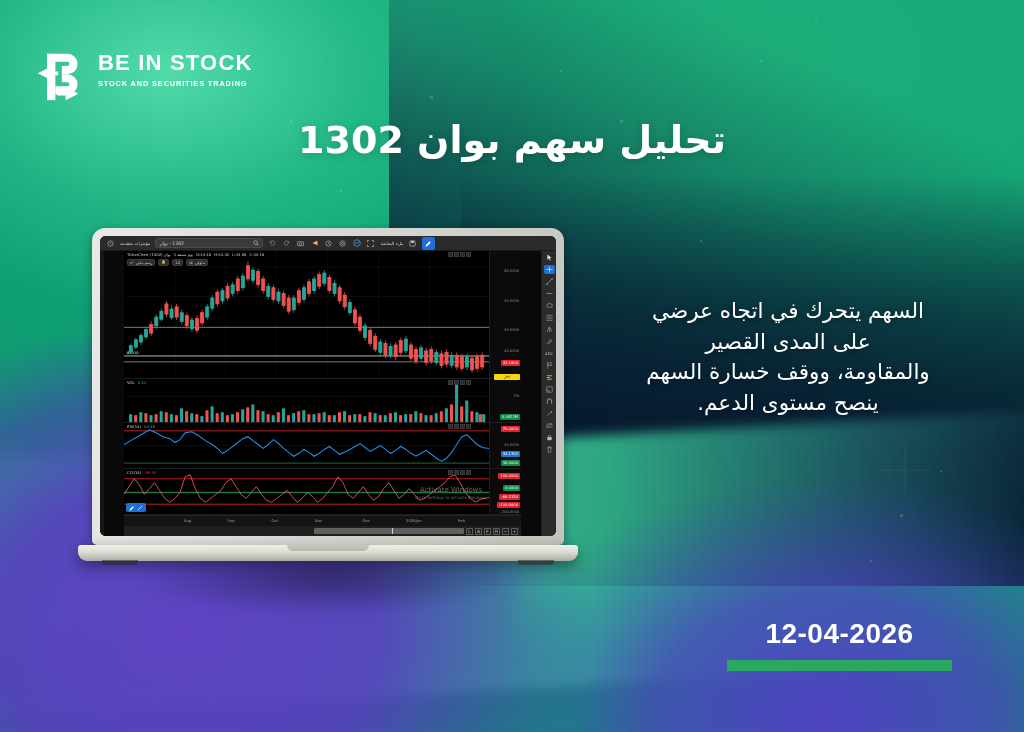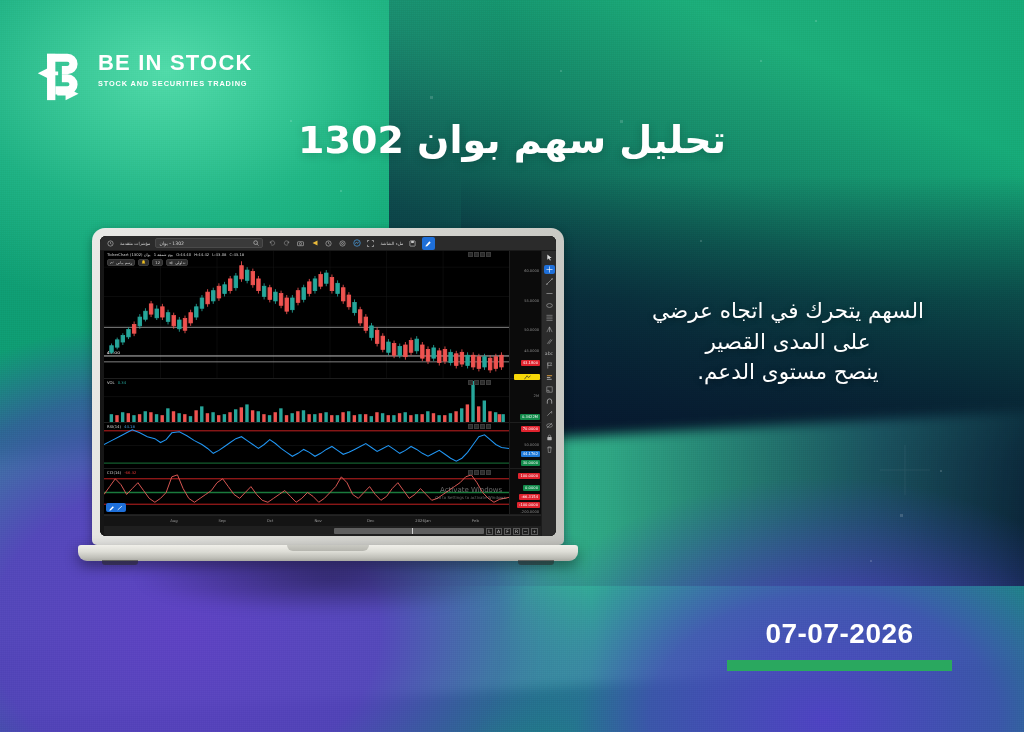--- a/index.html
+++ b/index.html
@@ -158,21 +158,21 @@
   }
   .tb-search {
     width:108px; height:10px; background:#3a3a3a; border:1px solid #4a4a4a; border-radius:2px;
     display:flex; align-items:center; justify-content:space-between; padding:0 3px;
     color:#d0d0d0; font-size:4.6px;
   }
   .tb-ico { width:9px; height:9px; display:flex; align-items:center; justify-content:center; color:#c9c9c9; font-size:6px; }
   .tb-label { font-size:4.4px; color:#cfcfcf; }
   .tb-blue { width:13px; height:13px; background:#1e6fd9; border-radius:2px; display:flex; align-items:center; justify-content:center; color:#fff; font-size:7px; }
 
-  .appbody { flex:1; display:flex; min-height:0; }
+  .appbody { flex:1; display:flex; min-height:0;gap:20px; }
   .leftgutter { width:4px; background:#161616; }
   .charts { flex:1; display:flex; flex-direction:column; min-width:0; position:relative; background:#000; }
   .rail {
     width:15px; background:#2b2b2b; border-left:1px solid #1c1c1c;
     display:flex; flex-direction:column; align-items:center; padding-top:2px; gap:3px;
   }
   .rail-i { width:11px; height:9px; display:flex; align-items:center; justify-content:center; color:#b5b5b5; font-size:6px; }
   .rail-i.sel { background:#1e6fd9; color:#fff; border-radius:2px; }
 
   .pane { position:relative; border-bottom:1px solid #1e1e1e; }
@@ -287,25 +287,26 @@
     <div class="logo-title">BE IN STOCK</div>
     <div class="logo-sub">STOCK AND SECURITIES TRADING</div>
   </div>
 </div>
 
 <div class="headline">تحليل سهم بوان 1302</div>
 
 <div class="analysis">
   <div>السهم يتحرك في اتجاه عرضي</div>
   <div>على المدى القصير</div>
+  <div>والمقاومة، ووقف خسارة السهم</div>
   <div>ينصح مستوى الدعم.</div>
 </div>
 
 <div class="date-wrap">
-  <div class="date-text">07-07-2026</div>
+  <div class="date-text">12-04-2026</div>
   <div class="date-bar"></div>
 </div>
 
 <div class="laptop">
   <div class="laptop-shadow"></div>
 
   <div class="lid">
     <div class="screen">
 
       <div class="app">

